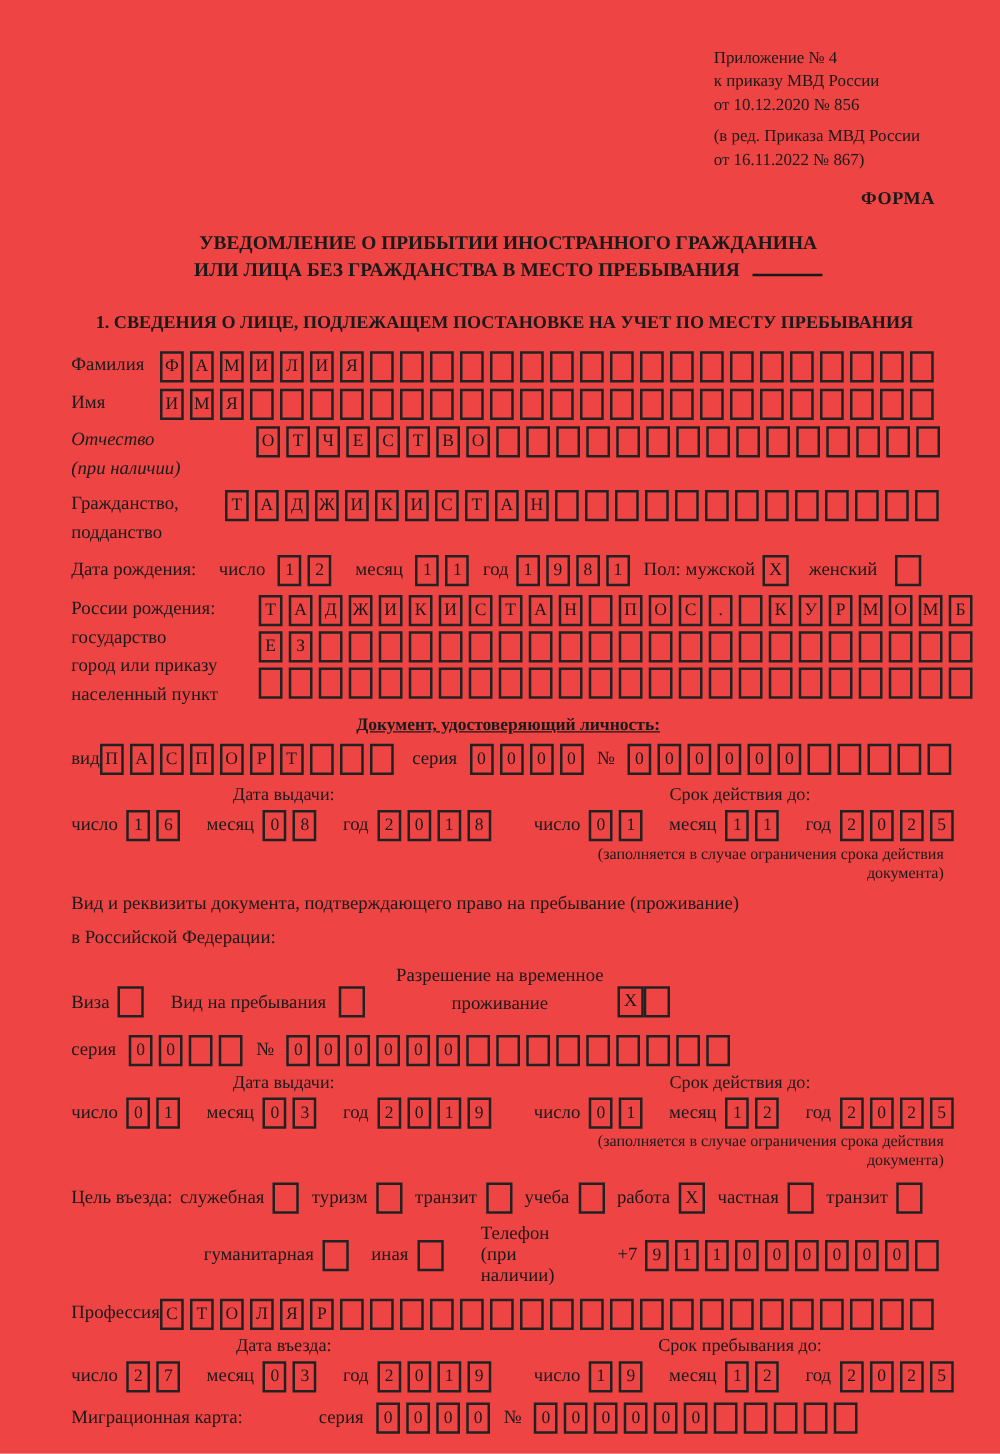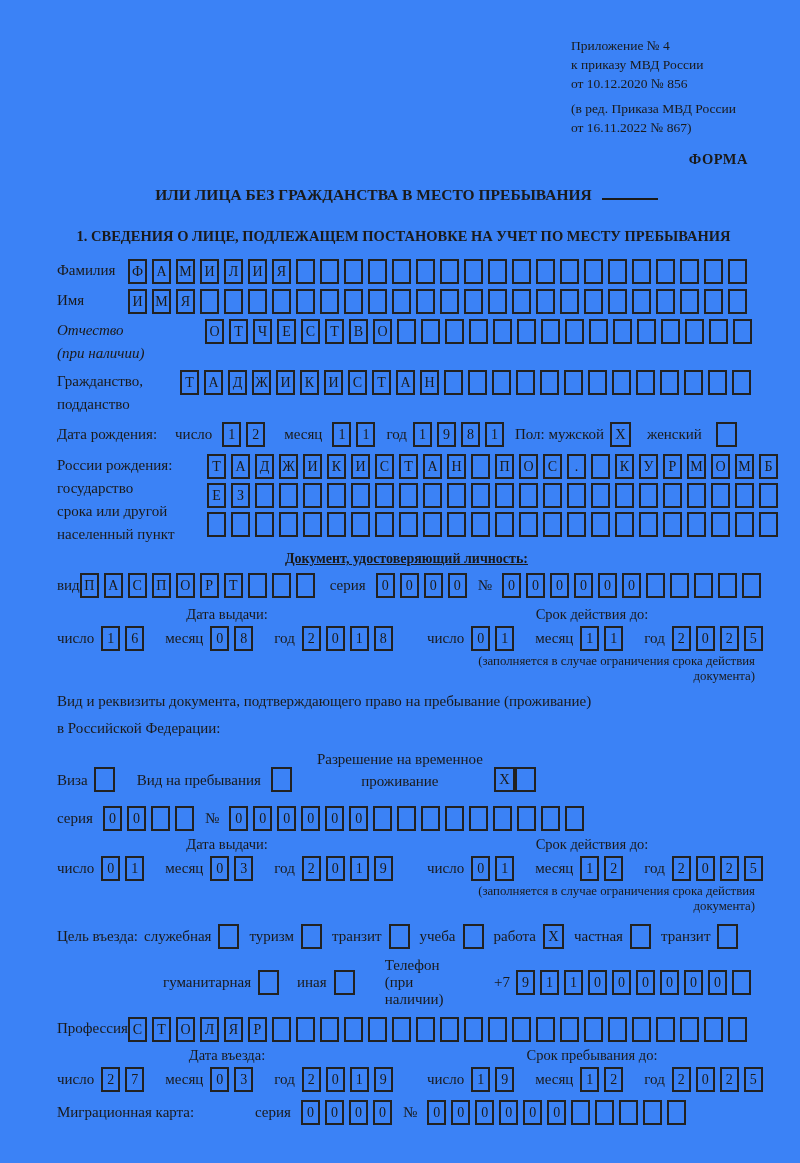--- a/index.html
+++ b/index.html
@@ -1,17 +1,17 @@
 <!DOCTYPE html>
 <html><head>
 <meta charset="utf-8">
 <style>
   html,body{margin:0;padding:0;background:#e8e8e8;}
   .page{
-    position:relative;width:800px;height:1163px;background:#3b82f6;
+    position:relative;width:800px;height:1163px;background:#ef4444;
     font-family:"Liberation Serif","DejaVu Serif",serif;color:#1a1a1a;
     box-sizing:border-box;padding:36px 44px 0 57px;overflow:hidden;
   }
   .hdr{margin-left:auto;width:185px;font-size:13.5px;line-height:19px;}
   .hdr .gap{margin-top:6px;}
   .forma{text-align:right;font-weight:bold;font-size:14.5px;margin:14px 8px 0 0;letter-spacing:.5px;}
   .title{text-align:center;font-weight:bold;font-size:15.5px;line-height:22px;margin-top:16px;}
   .blank{display:inline-block;width:56px;height:13px;border-bottom:2px solid #1a1a1a;margin-left:10px;}
   .sect{font-weight:bold;font-size:14.5px;text-align:center;margin:22px 0 14px -6px;}
   .lbl{font-size:15px;line-height:23px;}
@@ -57,20 +57,21 @@
   <div class="hdr">
     <div>Приложение № 4</div>
     <div>к приказу МВД России</div>
     <div>от 10.12.2020 № 856</div>
     <div class="gap">(в ред. Приказа МВД России</div>
     <div>от 16.11.2022 № 867)</div>
   </div>
   <div class="forma">ФОРМА</div>
 
   <div class="title">
+    <div>УВЕДОМЛЕНИЕ О ПРИБЫТИИ ИНОСТРАННОГО ГРАЖДАНИНА</div>
     <div><span>ИЛИ ЛИЦА БЕЗ ГРАЖДАНСТВА В МЕСТО ПРЕБЫВАНИЯ</span><span class="blank"></span></div>
   </div>
 
   <div class="sect">1. СВЕДЕНИЯ О ЛИЦЕ, ПОДЛЕЖАЩЕМ ПОСТАНОВКЕ НА УЧЕТ ПО МЕСТУ ПРЕБЫВАНИЯ</div>
 
   <div class="frow">
     <span class="lbl w71">Фамилия</span>
     <span class="cellrow">
         <span class="cell">Ф</span>
         <span class="cell">А</span>
@@ -220,21 +221,21 @@
     <span class="lbl mr6">Пол: мужской</span>
     <span class="cb">X</span>
     <span class="lbl" style="margin:0 14px 0 16px">женский</span>
     <span class="cb"></span>
   </div>
 
   <div class="frow" style="margin-top:7px">
     <span class="labelcol w150">
       <span class="lbl" style="display:block">России рождения:</span>
       <span class="lbl" style="display:block">государство</span>
-      <span class="lbl" style="display:block">срока или другой</span>
+      <span class="lbl" style="display:block">город или приказу</span>
       <span class="lbl" style="display:block">населенный пункт</span>
     </span>
     <span class="cellcol">
       <span class="cellrow">
           <span class="cell">Т</span>
           <span class="cell">А</span>
           <span class="cell">Д</span>
           <span class="cell">Ж</span>
           <span class="cell">И</span>
           <span class="cell">К</span>

